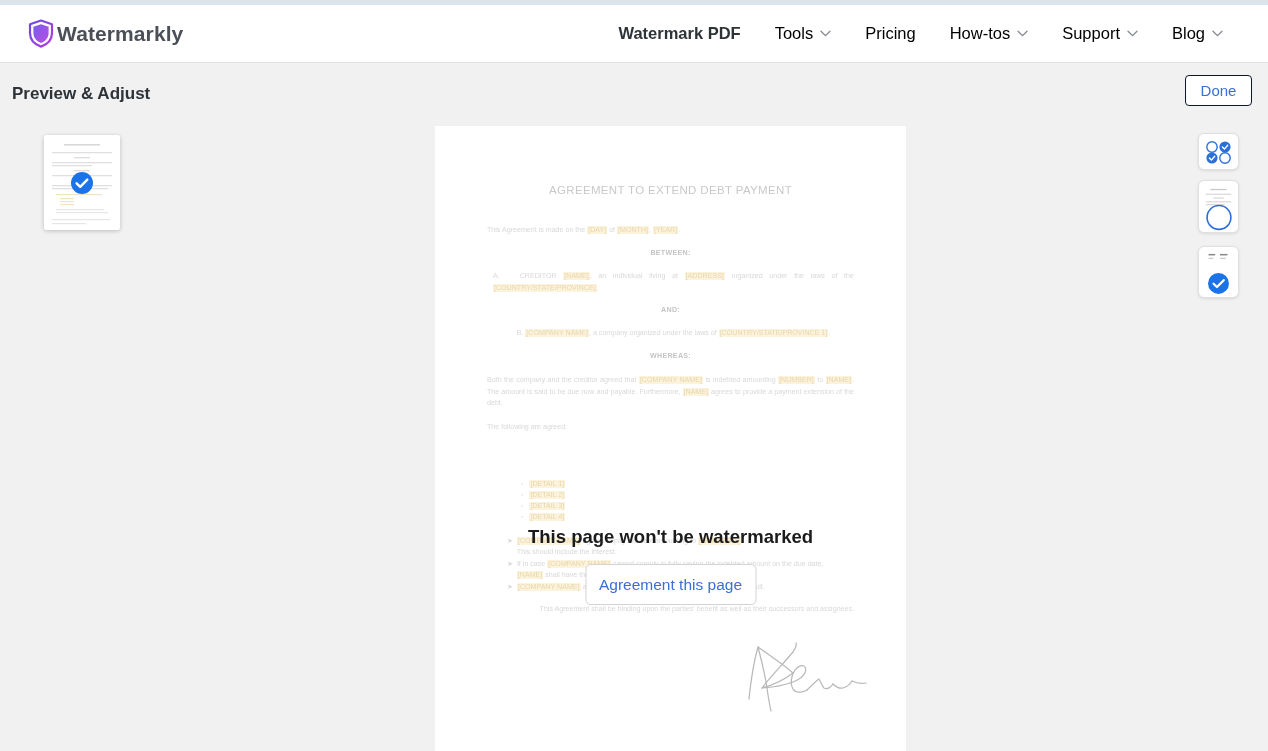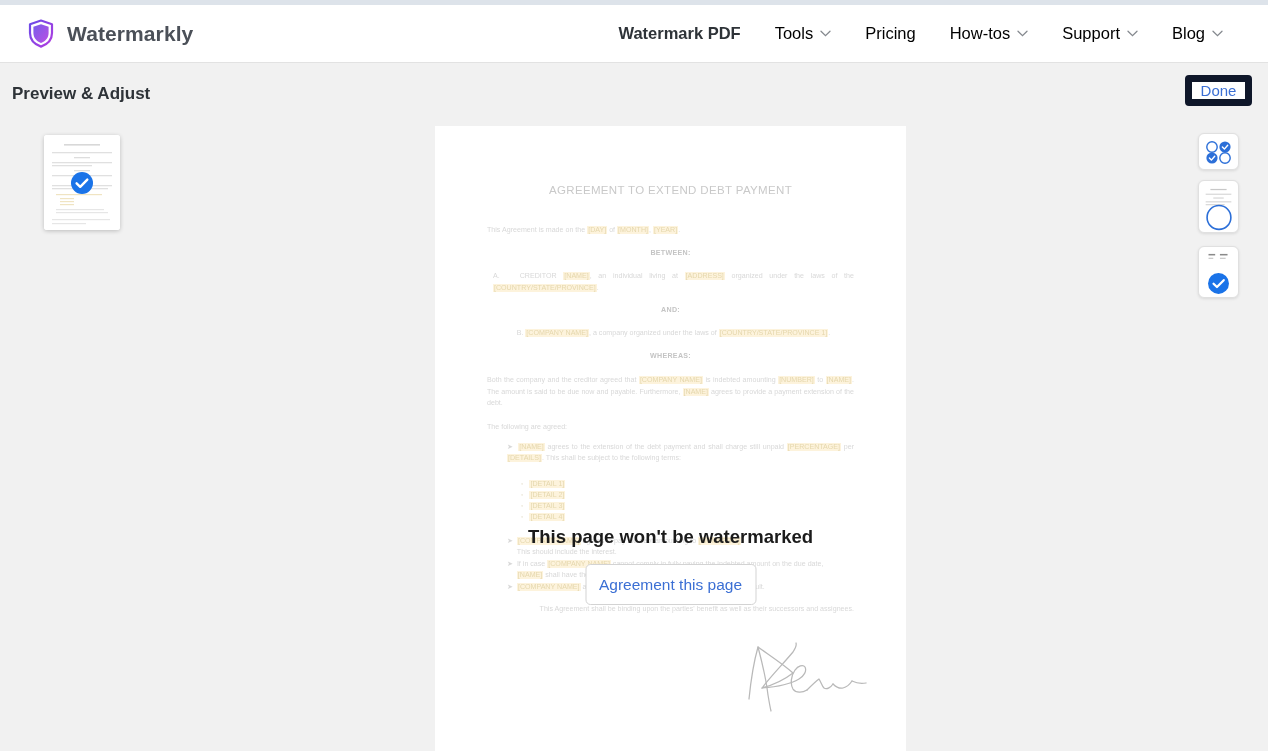--- a/index.html
+++ b/index.html
@@ -20,21 +20,21 @@
 
   
   .site-header {
     position: absolute; top: 5px; left: 0;
     width: 1268px; height: 58px;
     background: #ffffff;
     border-bottom: 1px solid #e2e2e2;
     display: flex; align-items: center;
   }
   .brand {
-    display: flex; align-items: center; gap: 13px;
+    display: flex; align-items: center; gap: 3px;
     margin-left: 28px;
   }
   .shield-icon { width: 26px; height: 29px; display: block; }
   .brand-name {
     font-size: 21px; font-weight: bold; color: #4b5058;
     letter-spacing: 0.1px;
   }
   .main-nav {
     display: flex; align-items: center; gap: 0px;
     margin-left: auto; margin-right: 28px;
@@ -55,21 +55,21 @@
     background: #f1f1f1;
   }
   .page-title {
     position: absolute; left: 12px; top: 20px;
     font-size: 17px; font-weight: bold; color: #2e3338;
   }
   .done-button {
     position: absolute; right: 16px; top: 11px;
     width: 67px; height: 31px;
     background: #ffffff;
-    border: 7px solid #0f172a;
+    border: 1px solid #0f172a;
     border-radius: 4px;
     color: #3b6fd4; font-size: 15px;
     font-family: "Liberation Sans", sans-serif;
     cursor: pointer;
     display: flex; align-items: center; justify-content: center;
   }
 
   
   .thumb-rail { position: absolute; left: 0; top: 127px; width: 180px; height: 624px; }
   .page-thumb {
@@ -283,23 +283,20 @@
       </div>
 
       <div class="doc-c" style="top:226px;">WHEREAS:</div>
 
       <div class="doc-p" style="left:52px; right:52px; top:249px;">
         Both the company and the creditor agreed that <span class="hl">[COMPANY NAME]</span> is indebted amounting <span class="hl">[NUMBER]</span> to <span class="hl">[NAME]</span>. The amount is said to be due now and payable. Furthermore, <span class="hl">[NAME]</span> agrees to provide a payment extension of the debt.
       </div>
 
       <div class="doc-p" style="left:52px; right:52px; top:296px;">The following are agreed:</div>
 
-      <div class="doc-li" style="left:72px; right:52px; top:316px;">
-        <span class="bullet-arrow">➤</span>&nbsp;&nbsp;<span class="hl">[NAME]</span> agrees to the extension of the debt payment and shall charge still unpaid <span class="hl">[PERCENTAGE]</span> per <span class="hl">[DETAILS]</span>. This shall be subject to the following terms:
-      </div>
 
       <div class="sub-li" style="left:86px; top:353px;">
         <span style="color:#e0d9c4;">◦</span>&nbsp;&nbsp;&nbsp;<span class="hl">[DETAIL 1]</span>
       </div>
       <div class="sub-li" style="left:86px; top:364px;">
         <span style="color:#e0d9c4;">◦</span>&nbsp;&nbsp;&nbsp;<span class="hl">[DETAIL 2]</span>
       </div>
       <div class="sub-li" style="left:86px; top:375px;">
         <span style="color:#e0d9c4;">◦</span>&nbsp;&nbsp;&nbsp;<span class="hl">[DETAIL 3]</span>
       </div>

